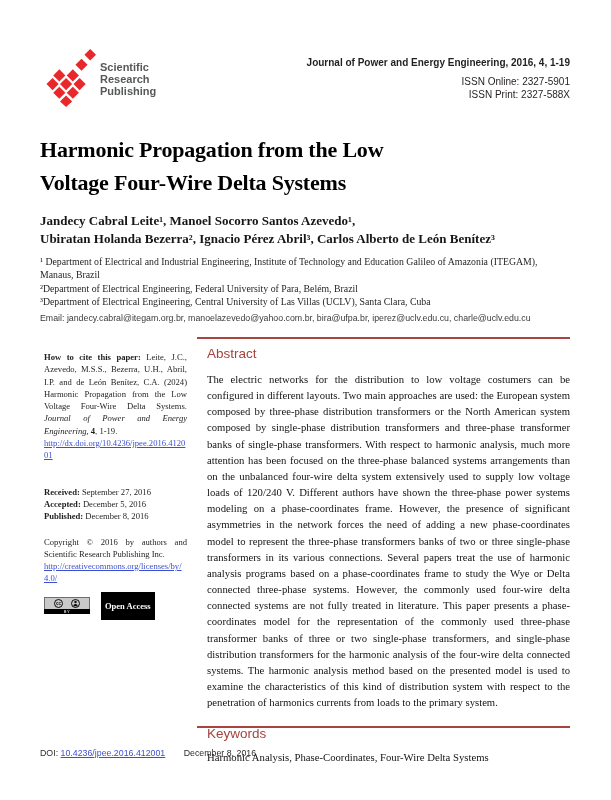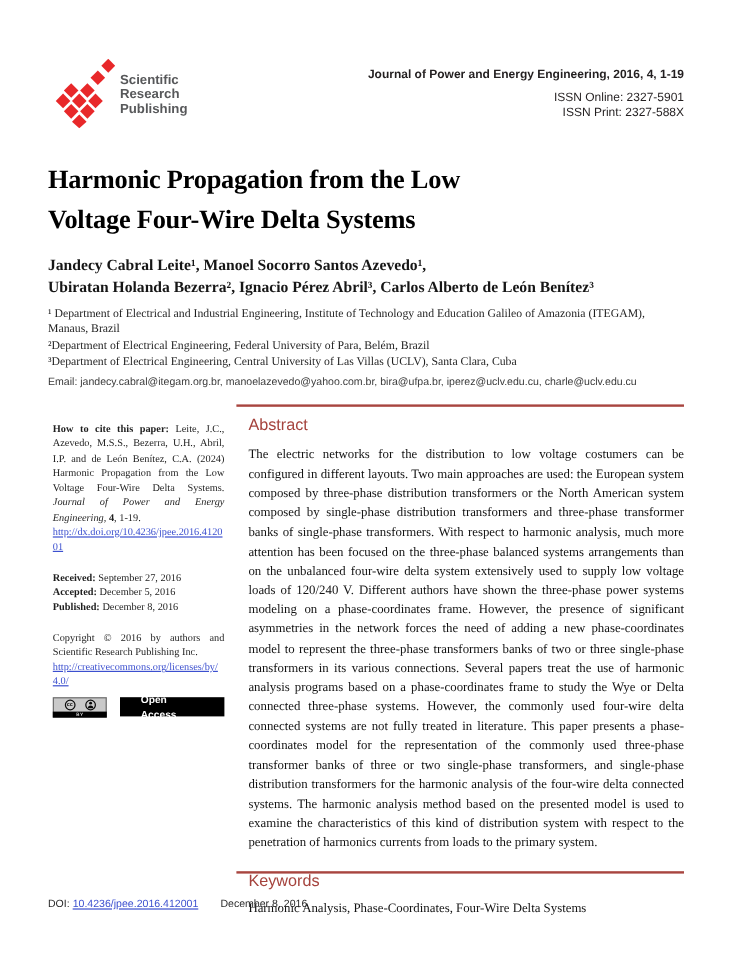--- a/index.html
+++ b/index.html
@@ -31,27 +31,27 @@
   .rule { position:absolute; left:197px; width:373px; height:2px; background:#a8453f; }
   .rule-top { top:337px; }
   .rule-bottom { top:726px; }
 
   
   .sidebar { position:absolute; left:44px; top:351px; width:143px; font-size:8.6px; line-height:12.3px; text-align:justify; color:#1e1e1e; }
   .sidebar b { font-weight:bold; }
   .sidebar a.link { font-size:8.6px; word-break:break-all; }
   .cite-journal { font-style:italic; }
   .cite-vol { font-weight:bold; }
-  .dates-block { margin-top:13px; }
+  .dates-block { margin-top:24px; }
   .copyright-block { margin-top:13px; }
   .badges-row { margin-top:7px; display:flex; align-items:center; gap:11px; }
   .cc-badge { position:relative; width:46px; height:17px; background:#c9c9c9; border:1px solid #6f6f6f; display:flex; justify-content:center; gap:8px; padding-top:1px; }
   .cc-circle { width:9px; height:9px; border:1.2px solid #0b0b0b; border-radius:50%; display:flex; align-items:center; justify-content:center; font-family:"Liberation Sans",sans-serif; font-weight:bold; font-size:4.5px; color:#0b0b0b; background:#c9c9c9; }
   .cc-strip { position:absolute; left:-1px; right:-1px; bottom:-1px; height:5px; background:#000; color:#fff; font-family:"Liberation Sans",sans-serif; font-size:4px; line-height:5px; text-align:center; letter-spacing:0.5px; }
-  .oa-badge { height:16px; background:#000; color:#fff; font-family:Liberation Sans, sans-serif; font-weight:bold; font-size:8.5px; display:flex; align-items:center; padding:0 17px; }
+  .oa-badge { height:28px; background:#000; color:#fff; font-family:Liberation Serif, serif; font-weight:bold; font-size:8.5px; display:flex; align-items:center; padding:0 4px; }
 
   
   .main-col { position:absolute; left:207px; top:346px; width:363px; }
   .section-heading { font-family:"Liberation Sans",sans-serif; font-weight:normal; font-size:13.5px; color:#a5433d; margin-bottom:10px; }
   .abstract-text { font-size:10.7px; line-height:16.15px; text-align:justify; color:#131313; }
   .keywords-heading { margin-top:16px; }
   .keywords-text { font-size:10.7px; color:#131313; }
 
   
   .footer { position:absolute; left:40px; top:748px; font-family:"Liberation Sans",sans-serif; font-size:8.8px; color:#2b2b2b; }

